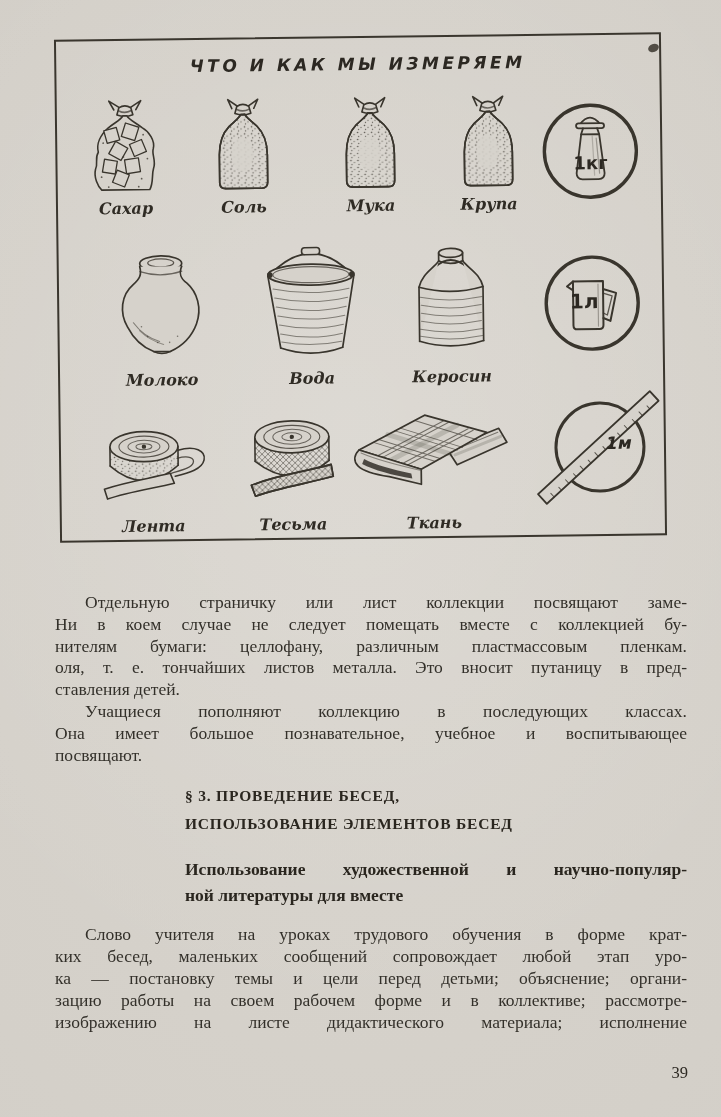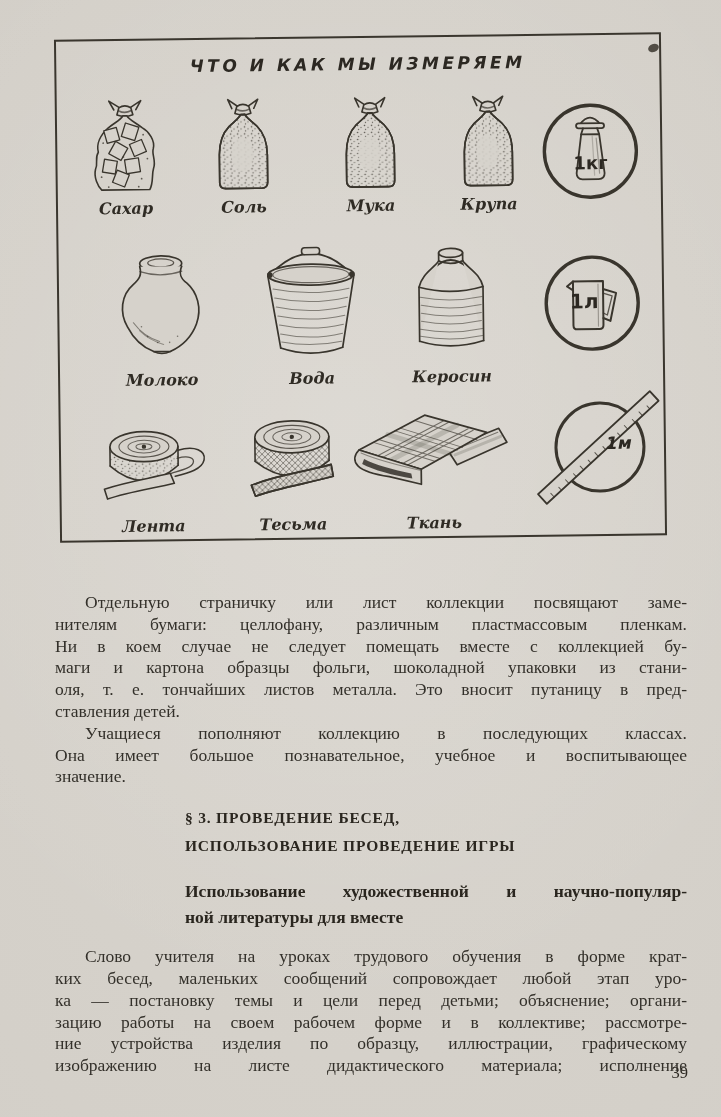--- a/index.html
+++ b/index.html
@@ -359,43 +359,41 @@
     <div class="fig-label" style="left:174px;top:476px;width:115px">Тесьма</div>
     <div class="fig-label" style="left:290px;top:476px;width:165px">Ткань</div>
   </div>
 
   <div class="ink-spot"></div>
 
 
   <div class="textcol">
     <div>
       <span class="ln jl ind">Отдельную страничку или лист коллекции посвящают заме-</span>
+      <span class="ln jl">Ни в коем случае не следует помещать вместе с коллекцией бу-</span>
       <span class="ln jl">нителям бумаги: целлофану, различным пластмассовым пленкам.</span>
-      <span class="ln jl">Ни в коем случае не следует помещать вместе с коллекцией бу-</span>
-      <span class="ln jl">маги и картона образцы фольги, шоколадной упаковки из стани-</span>
       <span class="ln jl">оля, т. е. тончайших листов металла. Это вносит путаницу в пред-</span>
       <span class="ln">ставления детей.</span>
     </div>
     <div>
       <span class="ln jl ind">Учащиеся пополняют коллекцию в последующих классах.</span>
       <span class="ln jl">Она имеет большое познавательное, учебное и воспитывающее</span>
-      <span class="ln">значение.</span>
+      <span class="ln">посвящают.</span>
     </div>
     <div class="heading">
       <span class="ln">§ 3. ПРОВЕДЕНИЕ БЕСЕД,</span>
-      <span class="ln">ИСПОЛЬЗОВАНИЕ ПРОВЕДЕНИЕ ИГРЫ</span>
+      <span class="ln">ИСПОЛЬЗОВАНИЕ ЭЛЕМЕНТОВ БЕСЕД</span>
     </div>
     <div class="subheading">
       <span class="ln jl">Использование художественной и научно-популяр-</span>
       <span class="ln">ной литературы для вместе</span>
     </div>
     <div class="para3">
       <span class="ln jl ind">Слово учителя на уроках трудового обучения в форме крат-</span>
       <span class="ln jl">ких бесед, маленьких сообщений сопровождает любой этап уро-</span>
       <span class="ln jl">ка — постановку темы и цели перед детьми; объяснение; органи-</span>
       <span class="ln jl">зацию работы на своем рабочем форме и в коллективе; рассмотре-</span>
-      <span class="ln jl">ние устройства изделия по образцу, иллюстрации, графическому</span>
       <span class="ln jl">изображению на листе дидактического материала; исполнение</span>
     </div>
   </div>
 
   <div class="pagenum">39</div>
 </div>
 
 </body></html>

